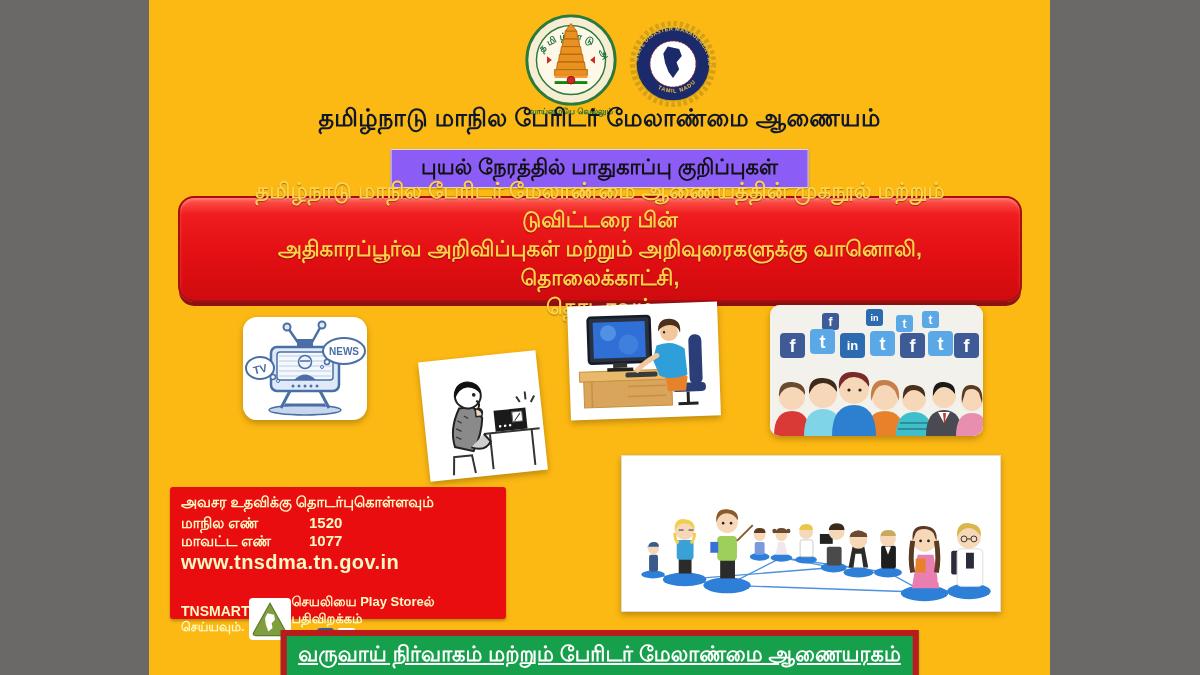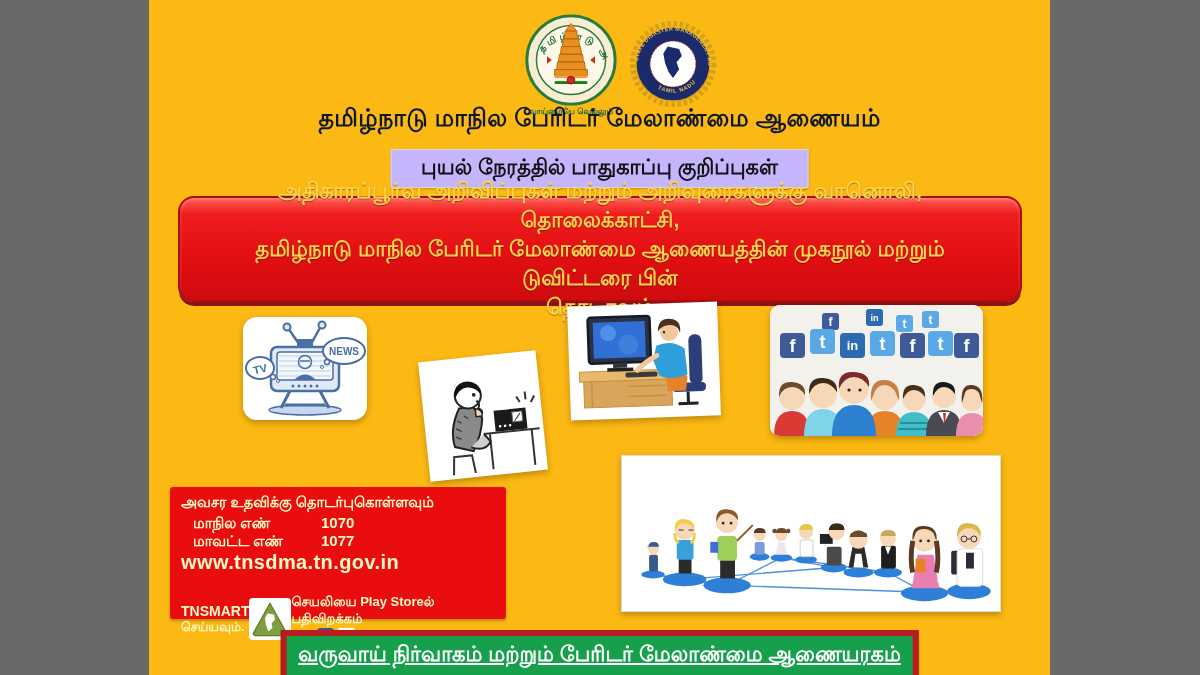--- a/index.html
+++ b/index.html
@@ -16,21 +16,21 @@
   
   .logo{position:absolute;}
   .logo-tn{left:374px;top:12px;width:96px;height:104px;}
   .logo-sdma{left:480px;top:20px;width:88px;height:88px;}
   .org-title{
     position:absolute;left:0;top:104px;width:100%;text-align:center;
     font-size:24px;font-weight:bold;color:#0f172a;letter-spacing:.3px;
   }
   .subtitle-box{
     position:absolute;left:50%;top:149px;transform:translateX(-50%);
-    background:#c4b5fd;border:1px solid #d8d8d8;
+    background:#8b5cf6;border:1px solid #d8d8d8;
     padding:5px 30px;white-space:nowrap;
     font-size:21px;font-weight:bold;color:#111;
     box-shadow:0 1px 2px rgba(0,0,0,.2);
   }
   
   .advisory{
     position:absolute;left:29px;top:196px;width:844px;height:106px;
     border-radius:16px;
     background:linear-gradient(180deg,#ff5a4e 0%,#ef1d1f 16%,#e30f13 55%,#cf0b0f 100%);
     border:2px solid #a80d10;
@@ -51,21 +51,21 @@
   .card-social{left:621px;top:305px;width:213px;height:131px;border-radius:10px;overflow:hidden;background:#f3f1ec;}
   .card-network{left:472px;top:455px;width:380px;height:157px;border:1px solid #e0ddd6;}
   
   .contact{
     position:absolute;left:21px;top:487px;width:336px;height:132px;
     background:#e90d10;border-radius:3px;color:#fef9c3;
     padding:7px 11px;box-shadow:0 2px 3px rgba(0,0,0,.25);
   }
   .contact .heading{font-size:14.5px;font-weight:bold;margin-bottom:2px;}
   .contact .row{display:flex;font-size:14.5px;font-weight:bold;line-height:18px;}
-  .contact .row .lbl{width:128px;margin-left:12px;}
+  .contact .row .lbl{width:128px;}
   .contact .row .val{font-size:15px;}
   .contact .website{font-size:20px;font-weight:bold;letter-spacing:.4px;margin-top:1px;}
   .app-row{display:flex;align-items:center;margin-top:19px;gap:0;}
   .app-left{font-size:14px;font-weight:bold;line-height:16px;white-space:nowrap;}
   .app-left .small{font-size:12.5px;font-weight:bold;}
   .app-icon{width:42px;height:42px;background:#fff;border-radius:4px;flex:0 0 auto;
     display:flex;align-items:center;justify-content:center;}
   .app-right{font-size:13px;font-weight:bold;line-height:17px;}
   .follow-line{display:flex;align-items:center;gap:4px;justify-content:center;margin-top:1px;}
   .si{width:17px;height:17px;display:inline-block;}
@@ -130,22 +130,22 @@
           <textPath href="#sdbot" startOffset="28%">TAMIL NADU</textPath>
         </text>
         <path d="M44,30 L57,33 L60,41 L54,48 L57,56 L50,66 L45,59 L41,49 L39,38 Z" fill="#1b2a6b"></path>
       </svg>
     </div>
 
     <div class="org-title">தமிழ்நாடு  மாநில பேரிடர் மேலாண்மை ஆணையம்</div>
     <div class="subtitle-box">புயல் நேரத்தில் பாதுகாப்பு குறிப்புகள்</div>
 
     <div class="advisory">
+      <div class="line">தமிழ்நாடு மாநில பேரிடர் மேலாண்மை ஆணையத்தின் முகநூல் மற்றும் டுவிட்டரை பின்</div>
       <div class="line">அதிகாரப்பூர்வ அறிவிப்புகள் மற்றும் அறிவுரைகளுக்கு வானொலி, தொலைக்காட்சி,</div>
-      <div class="line">தமிழ்நாடு மாநில பேரிடர் மேலாண்மை ஆணையத்தின் முகநூல் மற்றும் டுவிட்டரை பின்</div>
       <div class="line">தொடரவும்</div>
     </div>
 
     <div class="card card-tv">
       <svg viewBox="0 0 124 103">
         <ellipse cx="62" cy="93" rx="36" ry="5" fill="#c9d7ee" stroke="#4a6fa5" stroke-width="1.5"></ellipse>
         <path d="M48,72 L38,91 M76,72 L86,91 M42,88 L82,88" stroke="#4a6fa5" stroke-width="3" fill="none"></path>
         <path d="M56,27 L45,11 M68,27 L78,9" stroke="#4a6fa5" stroke-width="2.5"></path>
         <circle cx="44" cy="10" r="3.5" fill="#dfe9f7" stroke="#4a6fa5" stroke-width="2"></circle>
         <circle cx="79" cy="8" r="3.5" fill="#dfe9f7" stroke="#4a6fa5" stroke-width="2"></circle>
@@ -315,21 +315,21 @@
               <circle cx="90" cy="85" r="1.6" fill="#222"></circle>
             </g>
         </g>
       </svg>
     </div>
 
     <div class="contact">
       <div class="heading">அவசர உதவிக்கு தொடர்புகொள்ளவும்</div>
       <div class="row">
         <span class="lbl">மாநில எண்</span>
-        <span class="val">1070</span>
+        <span class="val">1520</span>
       </div>
       <div class="row">
         <span class="lbl">மாவட்ட எண்</span>
         <span class="val">1077</span>
       </div>
       <div class="website">www.tnsdma.tn.gov.in</div>
       <div class="app-row">
         <div class="app-left">
           <div>TNSMART</div>
           <div class="small">செய்யவும்.</div>

